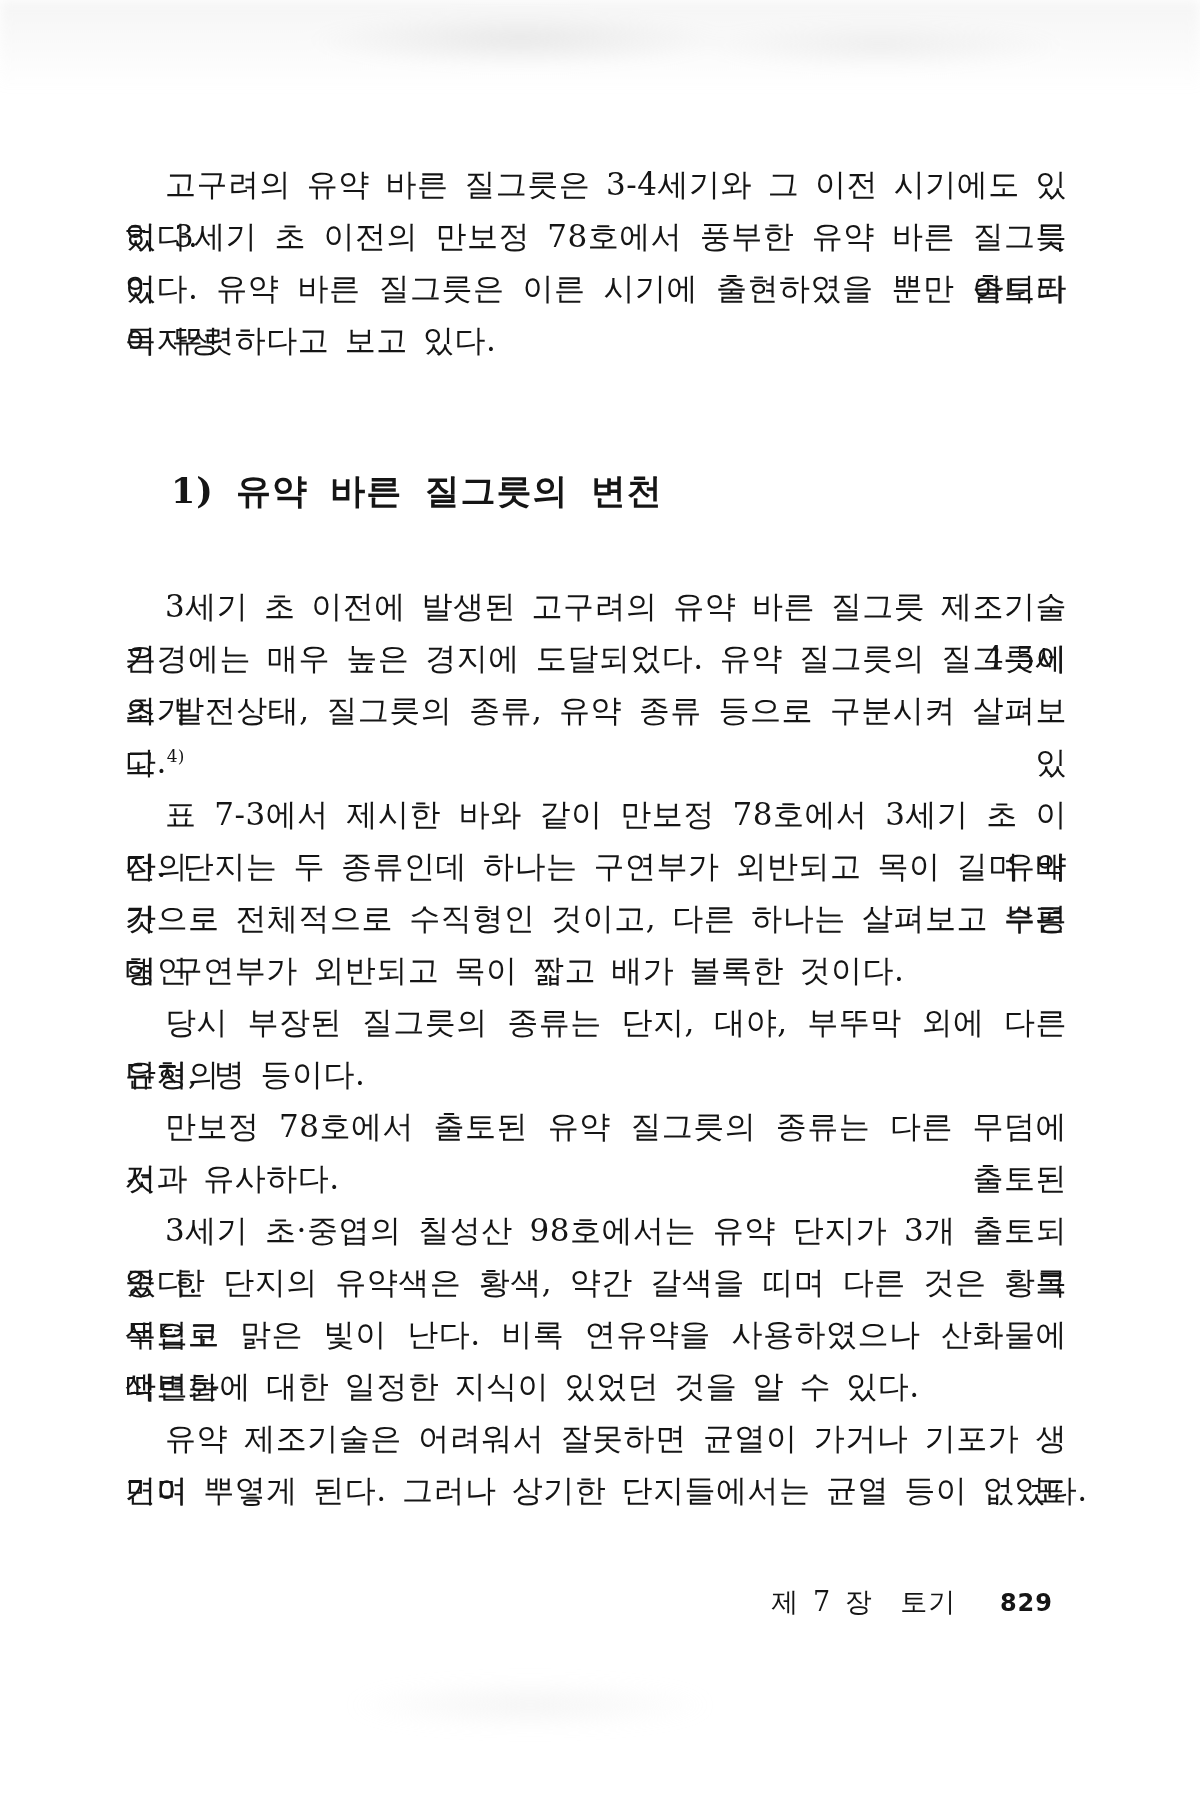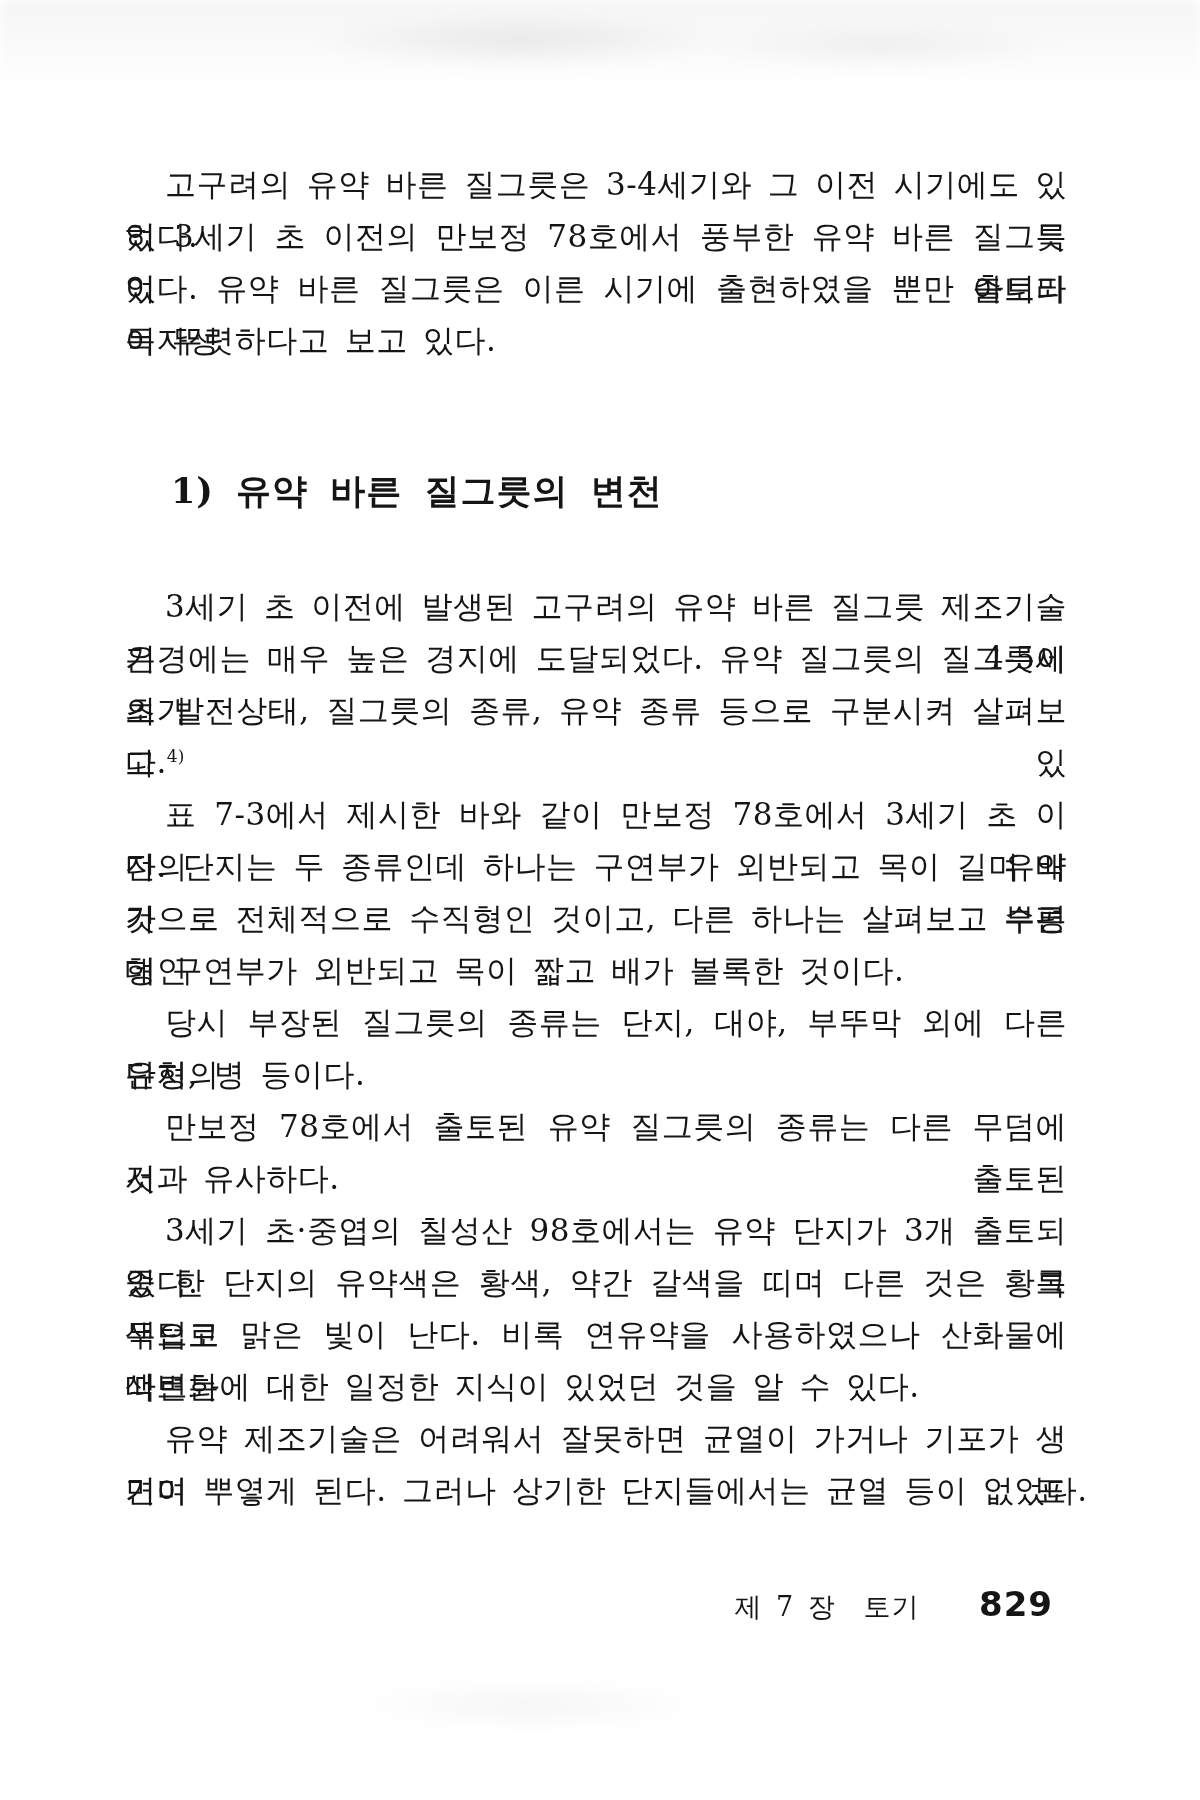--- a/index.html
+++ b/index.html
@@ -82,22 +82,22 @@
     padding-right: 14px;
     box-sizing: border-box;
     font-size: 27px;
     letter-spacing: 1px;
   }
   .footer .chapter { word-spacing: 4px; }
   .footer .section { margin-left: 18px; }
   .footer .pagenum {
     font-family: "DejaVu Sans", "Liberation Sans", sans-serif;
     font-weight: bold;
-    font-size: 34px;
-    margin-left: 50px;
+    font-size: 24px;
+    margin-left: 34px;
   }
 </style>
 </head>
 <body>
 
 <div class="scan-artifact-top"></div>
 <div class="scan-artifact-bottom"></div>
 
 <div class="text-block">
     <div class="paragraph">

